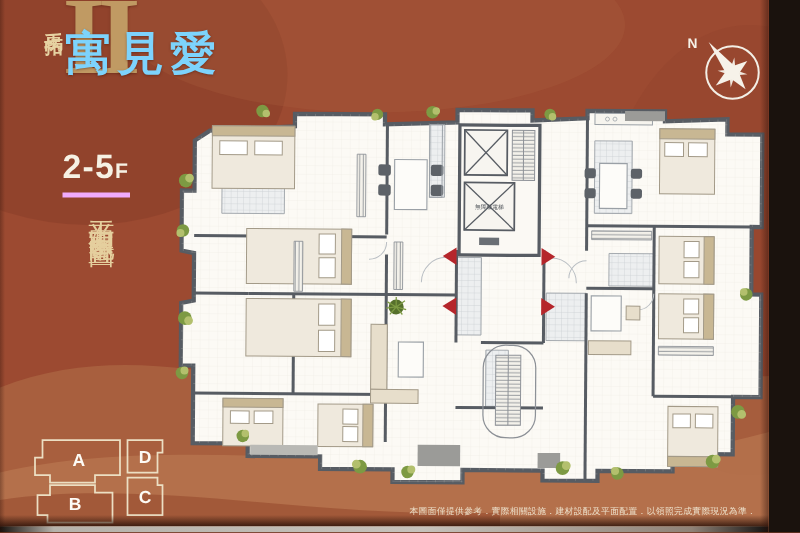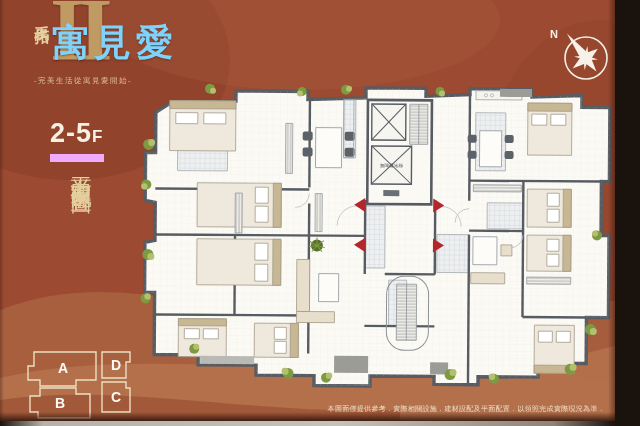--- a/index.html
+++ b/index.html
@@ -35,21 +35,21 @@
   }
   .brand .tagline {
     position:absolute; left:6px; top:74px; width:140px;
     font-size:7.5px; color:#dbc495; letter-spacing:1.5px; white-space:nowrap;
   }
 
   
   .floor-badge {
     position:absolute; left:50px; top:120px;
     color:#f6f1e4; font-weight:bold; line-height:1;
-    border-bottom:8px solid #f0abfc; padding-bottom:7px; padding-right:2px;
+    border-bottom:4px solid #f0abfc; padding-bottom:7px; padding-right:2px;
   }
   .floor-badge .range { font-size:27px; letter-spacing:1px; }
   .floor-badge .suffix { font-size:17px; }
   .plan-title {
     position:absolute; left:70px; top:160px; height:170px;
     writing-mode:vertical-rl; text-orientation:upright;
     font-family:"Liberation Serif", serif;
     font-size:21px; color:#e5cf9e; letter-spacing:3px; line-height:1;
   }
 
@@ -357,21 +357,20 @@
         <circle r="6" fill="#56702c"></circle>
         <path d="M0,0 L7,-5 M0,0 L-7,-4 M0,0 L5,6 M0,0 L-5,6 M0,0 L0,-8 M0,0 L8,2 M0,0 L-8,1" stroke="#7d9a43" stroke-width="1"></path>
       </g>
     </g>
   </svg>
 
   <div class="brand">
     <div class="numeral">II</div>
     <div class="developer">禹拓</div>
     <div class="name">寓見愛</div>
-    <div class="tagline">-完美生活從寓見愛開始-</div>
   </div>
 
   <div class="floor-badge">
     <span class="range">2-5</span><span class="suffix">F</span>
   </div>
 
   <div class="plan-title">平面家俱配置圖</div>
 
   <svg class="compass" width="80" height="80" viewBox="0 0 80 80">
     <g transform="translate(42,42)">

